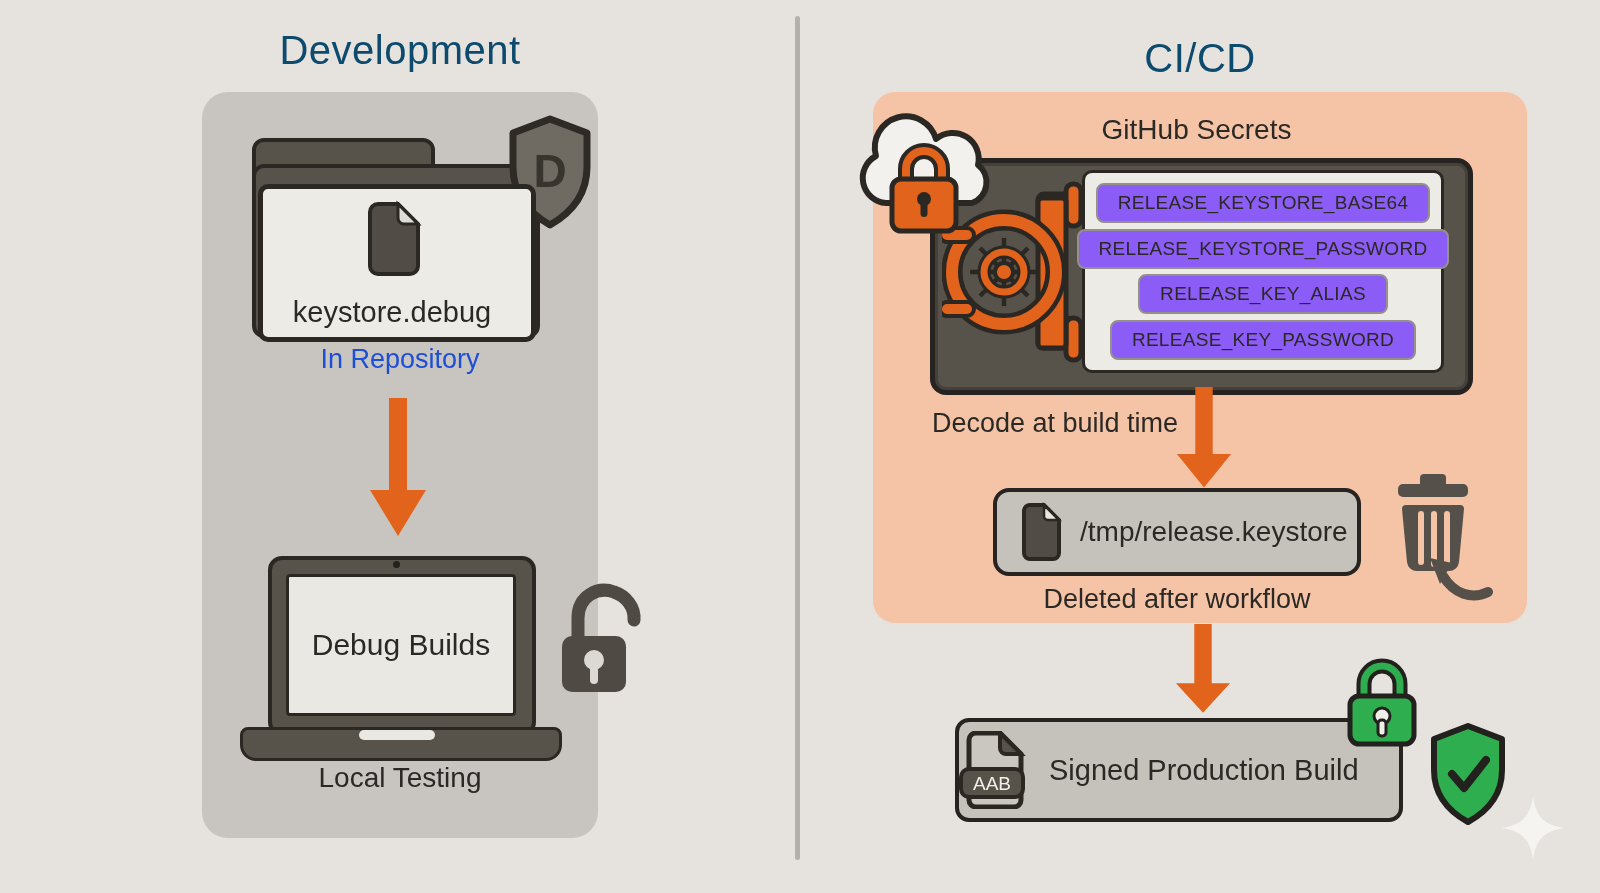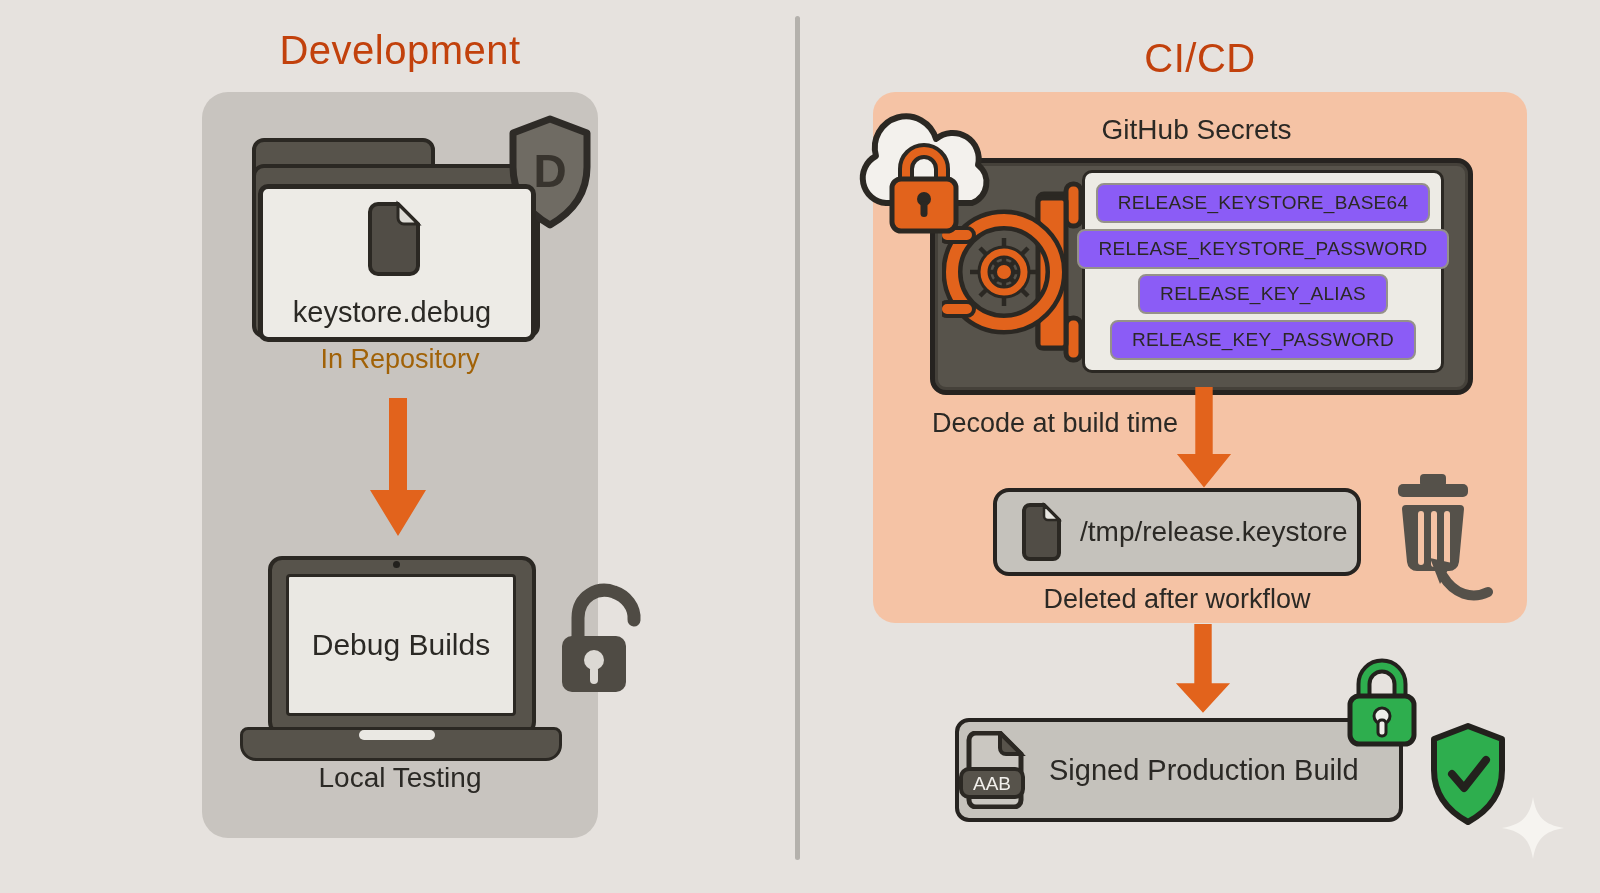--- a/index.html
+++ b/index.html
@@ -1,21 +1,21 @@
 <!DOCTYPE html>
 <html><head>
 <meta charset="utf-8">
 <style>
   html,body{margin:0;padding:0;}
   #canvas{position:relative;width:1600px;height:893px;background:#e6e2de;
     font-family:"Liberation Sans",sans-serif;color:#2b2925;overflow:hidden;}
   .abs{position:absolute;}
   .ctr{text-align:center;}
-  .title{font-size:40px;font-weight:500;letter-spacing:.5px;color:#c2410c;}
-  .caption{font-size:27px;color:#a16207;}
+  .title{font-size:40px;font-weight:500;letter-spacing:.5px;color:#0c4a6e;}
+  .caption{font-size:27px;color:#1d4ed8;}
   
   .panel-left{left:202px;top:92px;width:396px;height:746px;background:#c8c4bf;border-radius:26px;}
   .folder-band-a{left:252px;top:138px;width:175px;height:70px;background:#57534b;border:4px solid #2b2823;border-radius:12px;}
   .folder-band-b{left:252px;top:164px;width:280px;height:166px;background:#57534b;border:4px solid #2b2823;border-radius:12px;}
   .folder-front{left:258px;top:184px;width:268px;height:148px;background:#edebe6;border:5px solid #2b2823;border-radius:10px;}
   .screen-outer{left:268px;top:556px;width:260px;height:172px;background:#57534b;border:4px solid #2b2823;border-radius:14px;}
   .screen-inner{left:286px;top:574px;width:224px;height:136px;background:#eae8e3;border:3px solid #2b2823;border-radius:4px;
      display:flex;align-items:center;justify-content:center;}
   .screen-label{font-size:30px;}
   .cam-dot{left:393px;top:561px;width:7px;height:7px;background:#23211d;border-radius:50%;}

